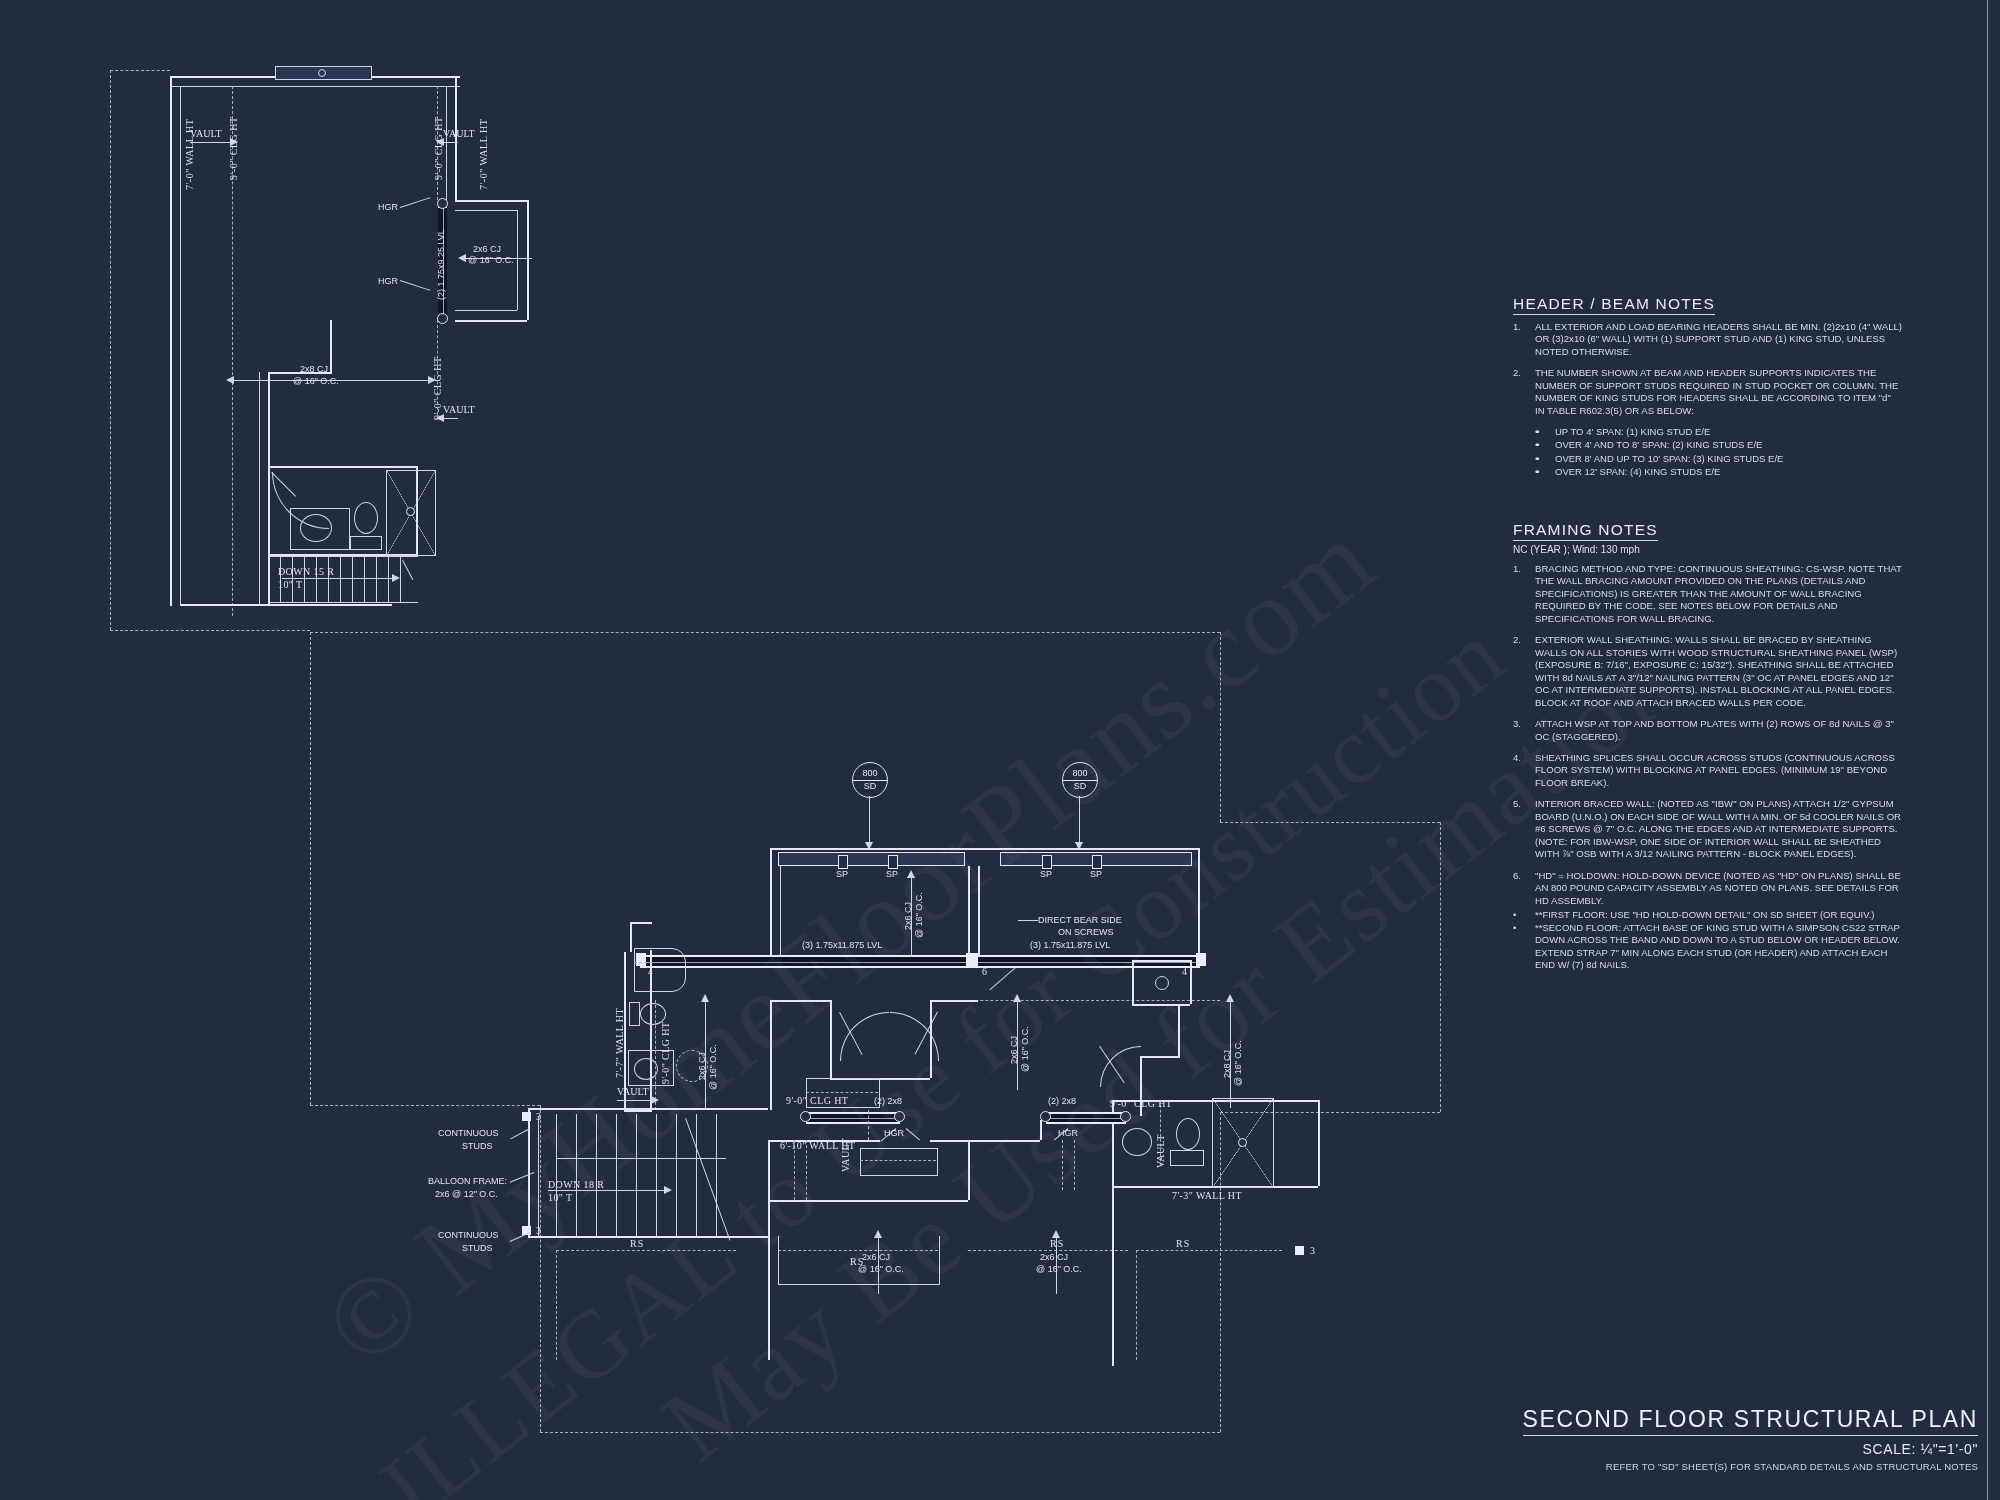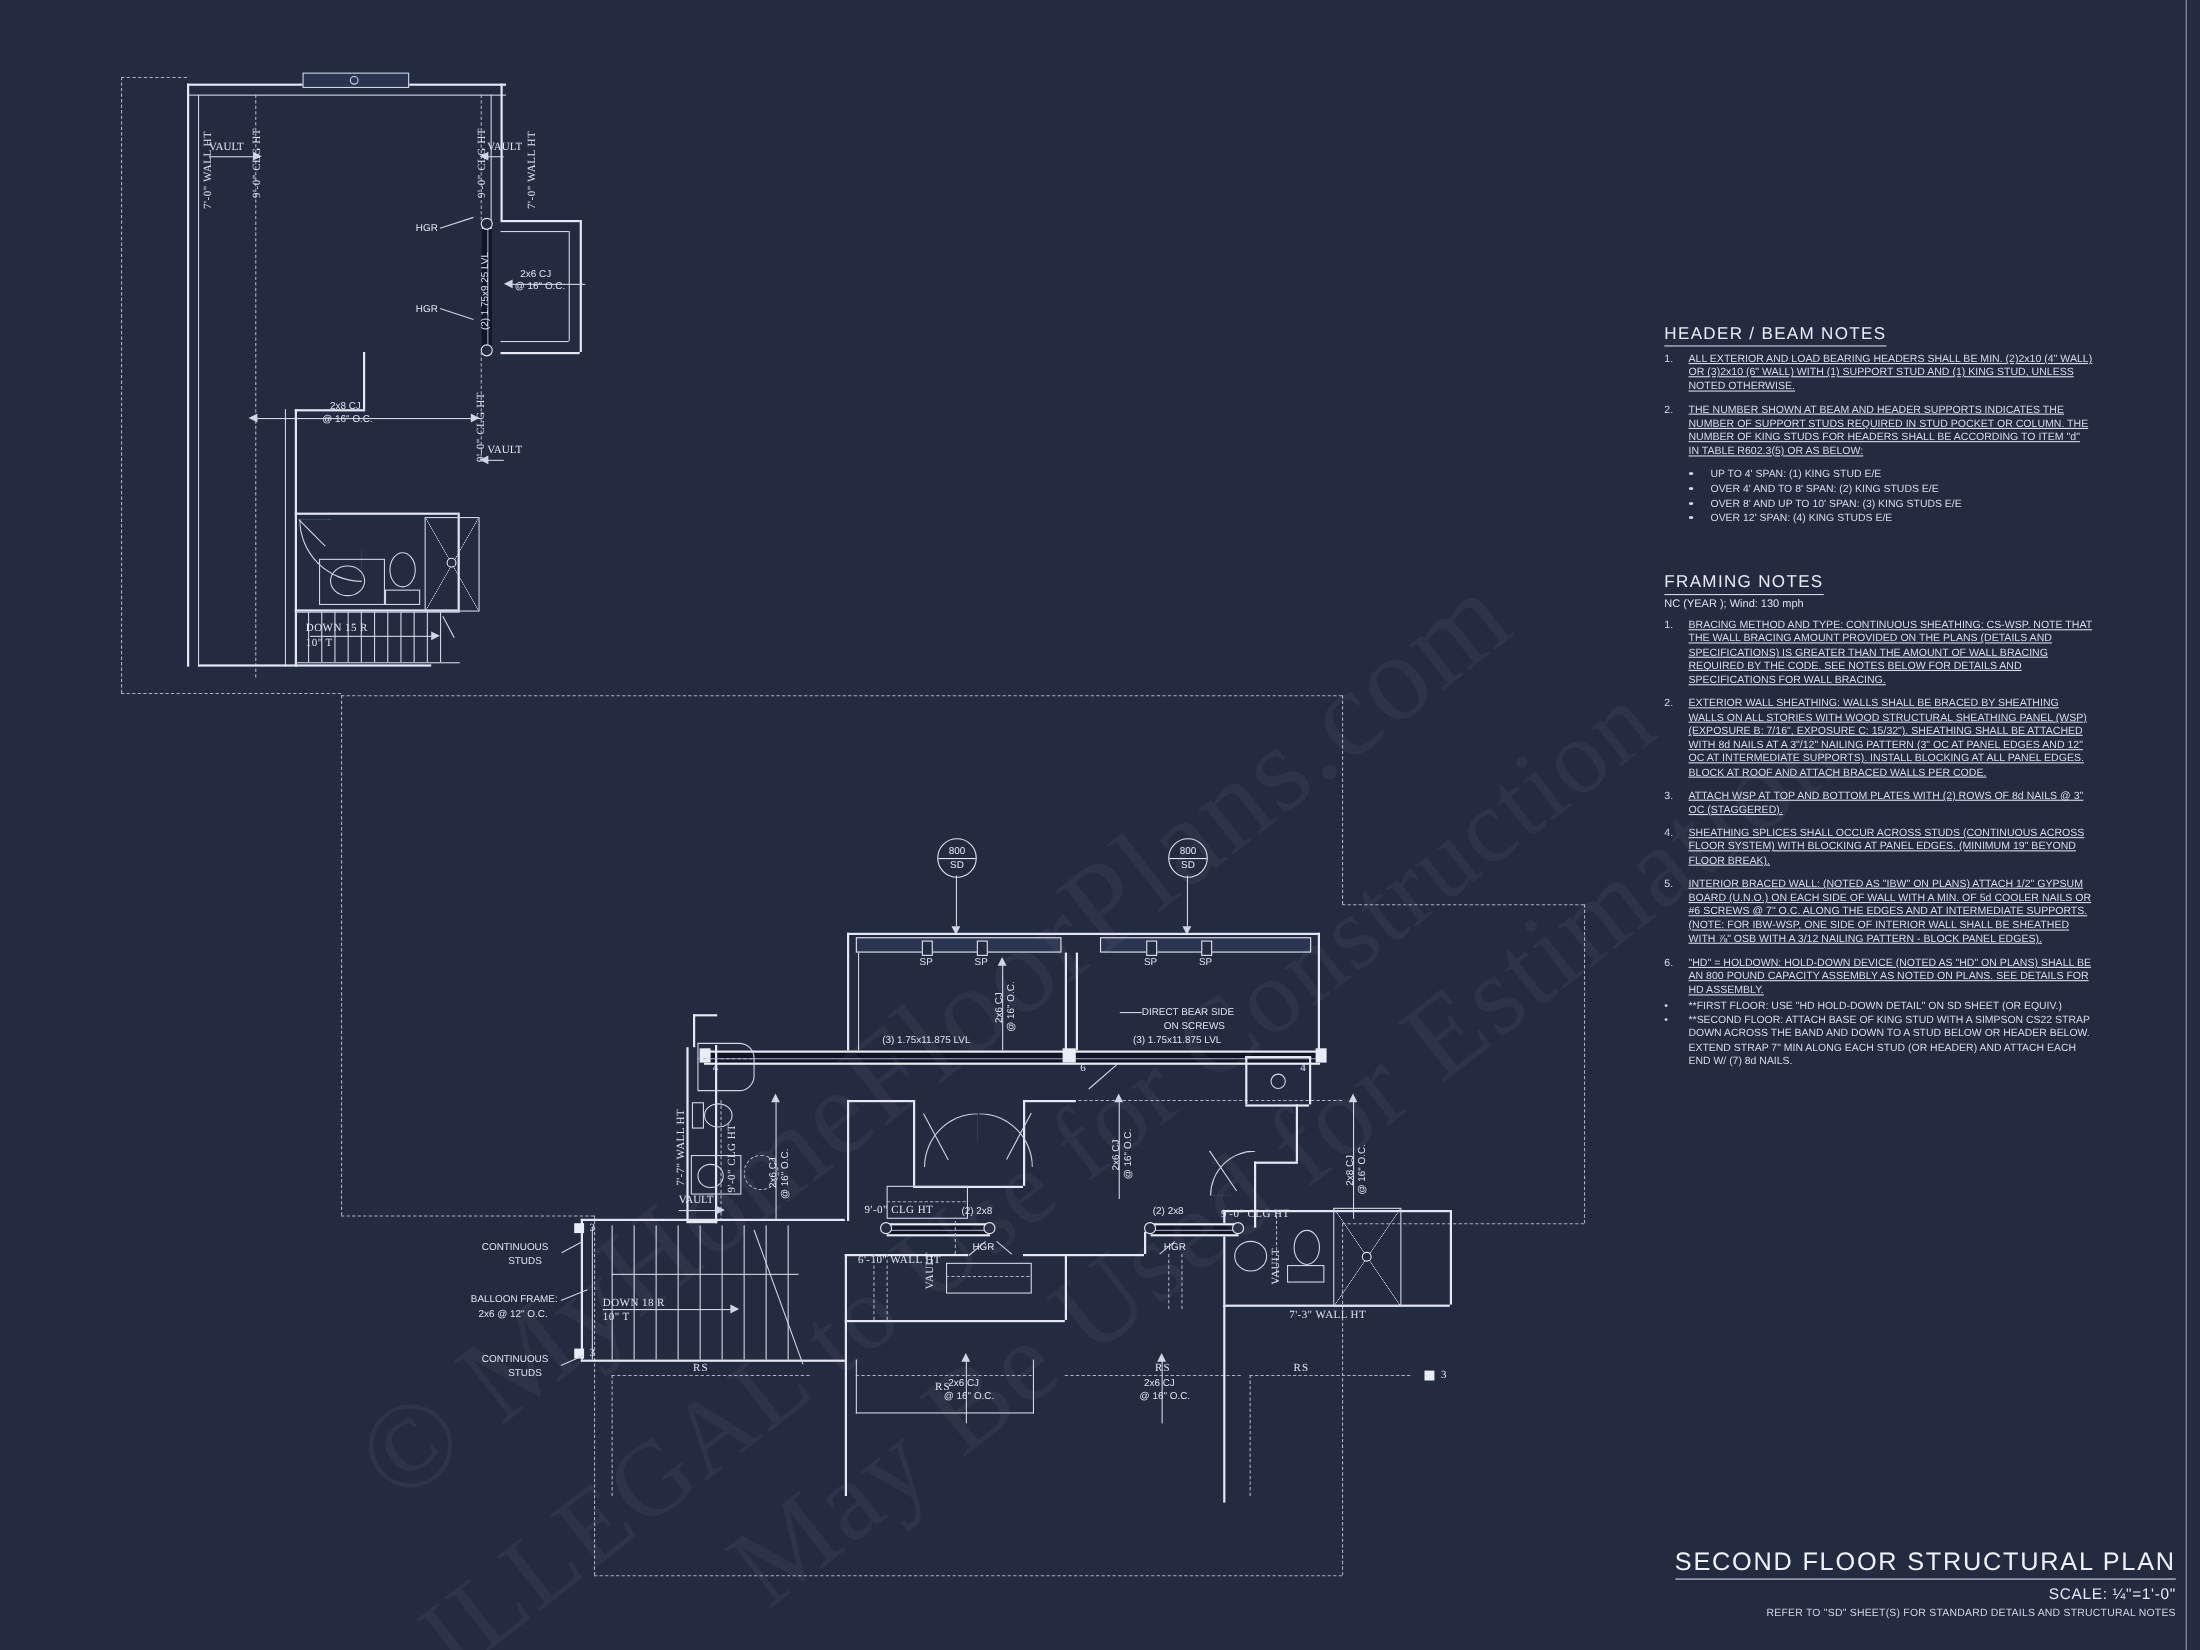--- a/index.html
+++ b/index.html
@@ -75,21 +75,21 @@
   .xbox:after{background:linear-gradient(to bottom right,transparent calc(50% - .5px),#cfd6e8 50%,transparent calc(50% + .5px));}
   
   #notes{position:absolute;left:1513px;top:295px;width:390px;z-index:6;}
   .notes-title{
     font-size:15.5px;letter-spacing:1.2px;color:#e8ecf7;
     border-bottom:1px solid #cfd6e8;display:inline-block;padding-bottom:1px;margin-bottom:6px;
   }
   .note-sub{font-size:10px;color:#dde2ef;margin:-3px 0 8px 0;}
   .note-row{display:flex;margin-bottom:9px;font-size:9.6px;line-height:1.30;color:#d6dcec;}
   .note-num{width:22px;flex:0 0 22px;}
-  .note-txt{flex:1;text-decoration:underline;}
+  .note-txt{flex:1;}
   .sub-row{display:flex;margin:0 0 1px 22px;font-size:9.5px;line-height:1.28;color:#d6dcec;}
   .sub-bul{width:20px;flex:0 0 20px;letter-spacing:-2px;}
   
   #titleblock{position:absolute;right:22px;bottom:28px;text-align:right;z-index:6;}
   #titleblock .tb1{font-size:23px;letter-spacing:1.6px;color:#eef1f9;border-bottom:1.5px solid #cfd6e8;display:inline-block;padding-bottom:2px;}
   #titleblock .tb2{font-size:14px;letter-spacing:.6px;color:#e4e9f5;margin-top:5px;}
   #titleblock .tb3{font-size:9.5px;letter-spacing:.2px;color:#cfd6e8;margin-top:4px;}
   
   #rightrule{position:absolute;right:12px;top:0;bottom:0;width:1px;background:#8f98b0;}
 </style>

